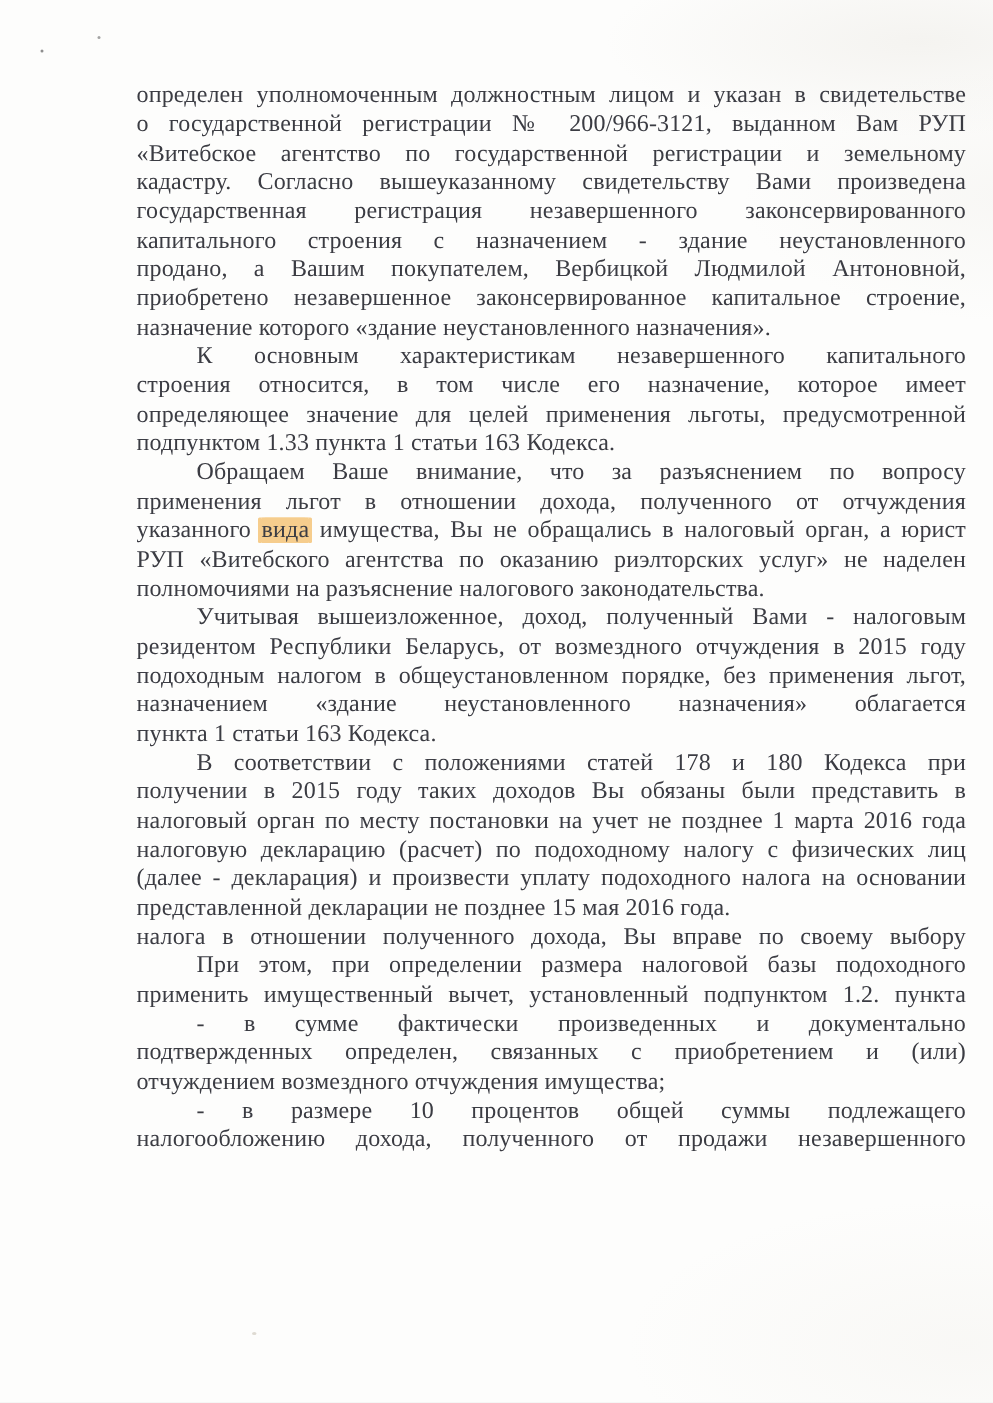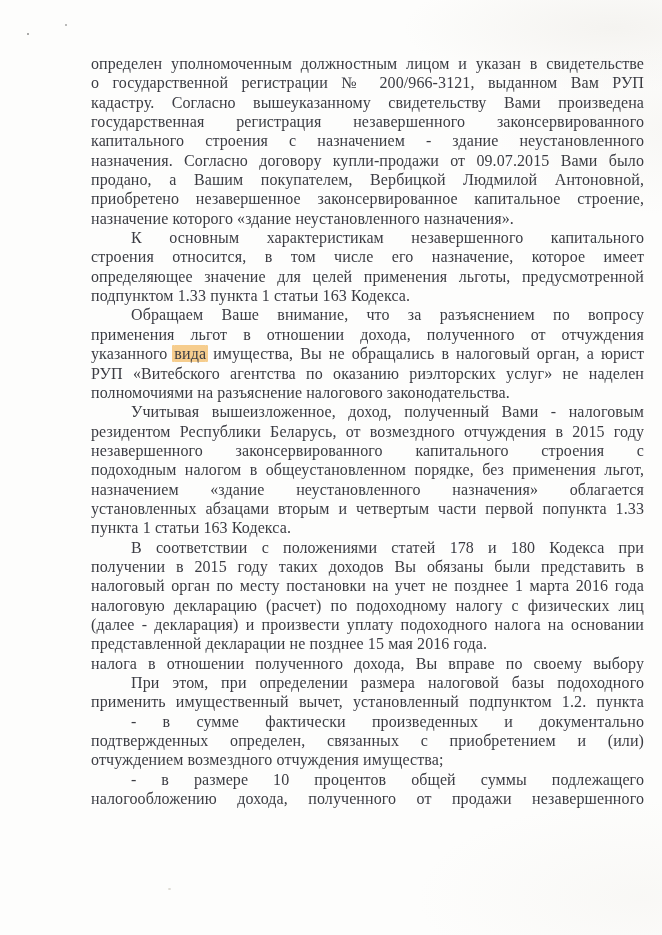--- a/index.html
+++ b/index.html
@@ -51,42 +51,40 @@
 </head>
 <body>
 
 <div class="page">
   <span class="speck s1"></span>
   <span class="speck s2"></span>
   <span class="speck s3"></span>
   <div class="doc-body">
       <div class="line">определен уполномоченным должностным лицом и указан в свидетельстве</div>
       <div class="line">о государственной регистрации № 200/966-3121, выданном Вам РУП</div>
+      <div class="line">«Витебское агентство по государственной регистрации и земельному</div>
       <div class="line">кадастру. Согласно вышеуказанному свидетельству Вами произведена</div>
       <div class="line">государственная регистрация незавершенного законсервированного</div>
       <div class="line">капитального строения с назначением - здание неустановленного</div>
-      <div class="line">назначения. Согласно договору купли-продажи от 09.07.2015 Вами было</div>
       <div class="line">продано, а Вашим покупателем, Вербицкой Людмилой Антоновной,</div>
       <div class="line">приобретено незавершенное законсервированное капитальное строение,</div>
       <div class="line plast">назначение которого «здание неустановленного назначения».</div>
       <div class="line ind">К основным характеристикам незавершенного капитального</div>
       <div class="line">строения относится, в том числе его назначение, которое имеет</div>
       <div class="line">определяющее значение для целей применения льготы, предусмотренной</div>
       <div class="line plast">подпунктом 1.33 пункта 1 статьи 163 Кодекса.</div>
       <div class="line ind">Обращаем Ваше внимание, что за разъяснением по вопросу</div>
       <div class="line">применения льгот в отношении дохода, полученного от отчуждения</div>
       <div class="line"><span>указанного </span><span class="hl">вида</span><span> имущества, Вы не обращались в налоговый орган, а юрист</span></div>
       <div class="line">РУП «Витебского агентства по оказанию риэлторских услуг» не наделен</div>
       <div class="line plast">полномочиями на разъяснение налогового законодательства.</div>
       <div class="line ind">Учитывая вышеизложенное, доход, полученный Вами - налоговым</div>
       <div class="line">резидентом Республики Беларусь, от возмездного отчуждения в 2015 году</div>
-      <div class="line">незавершенного законсервированного капитального строения с</div>
       <div class="line">подоходным налогом в общеустановленном порядке, без применения льгот,</div>
       <div class="line">назначением «здание неустановленного назначения» облагается</div>
-      <div class="line">установленных абзацами вторым и четвертым части первой попункта 1.33</div>
       <div class="line plast">пункта 1 статьи 163 Кодекса.</div>
       <div class="line ind">В соответствии с положениями статей 178 и 180 Кодекса при</div>
       <div class="line">получении в 2015 году таких доходов  Вы обязаны были представить в</div>
       <div class="line">налоговый орган по месту постановки на учет не позднее 1 марта 2016 года</div>
       <div class="line">налоговую декларацию (расчет) по подоходному налогу с физических лиц</div>
       <div class="line">(далее - декларация) и произвести уплату подоходного налога на основании</div>
       <div class="line plast">представленной декларации не позднее 15 мая 2016 года.</div>
       <div class="line">налога в отношении полученного дохода, Вы вправе по своему выбору</div>
       <div class="line ind">При этом, при определении размера налоговой базы подоходного</div>
       <div class="line">применить имущественный вычет, установленный подпунктом 1.2. пункта</div>

